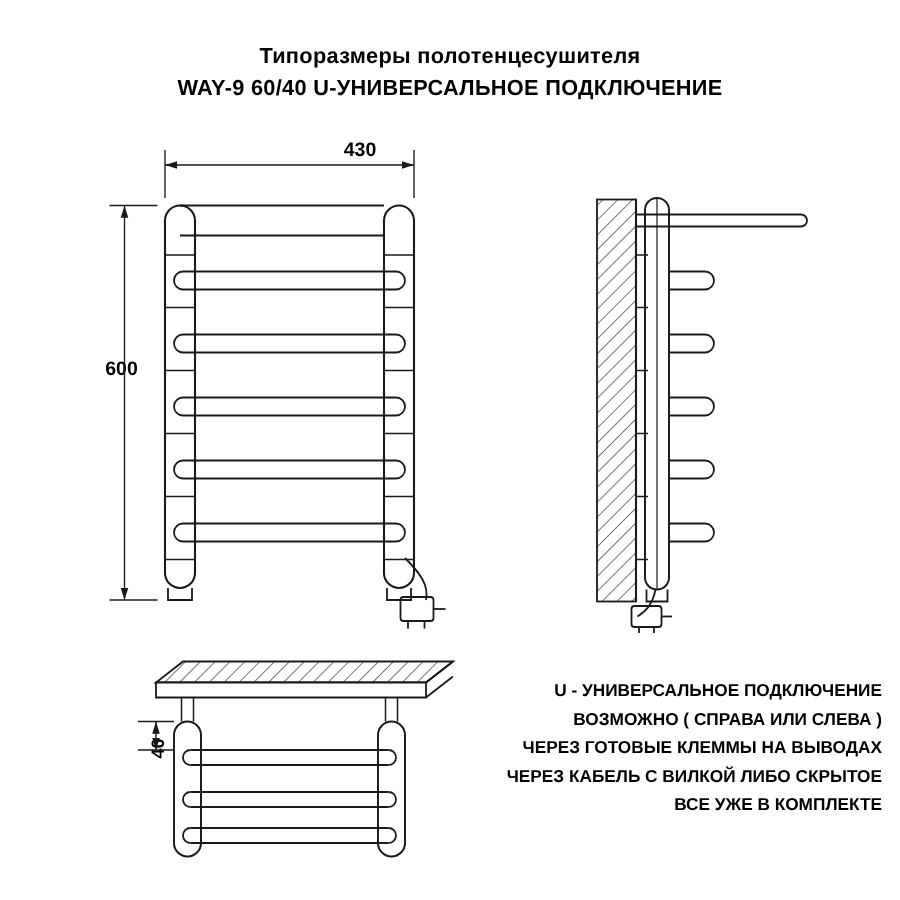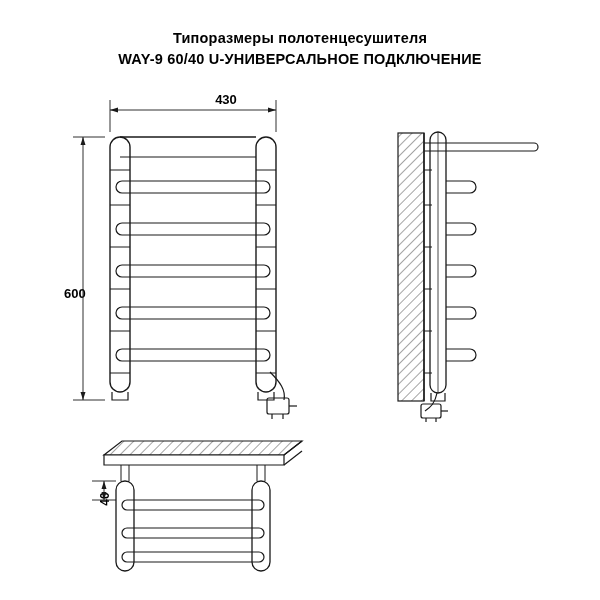--- a/index.html
+++ b/index.html
@@ -53,31 +53,30 @@
     line-height: 19px;
   }
   .notes div { white-space: nowrap; }
 
   .dimlabel {
     position: absolute;
     font-size: 13px;
     font-weight: bold;
   }
   #dim-width-label {
-    left: 166px;
+    left: 180px;
     top: 92px;
     width: 120px;
     text-align: center;
   }
   #dim-height-label {
     left: 64px;
     top: 238px;
     width: 34px;
-    text-align: left;
-    margin-top: 48px;
+    text-align: center;
   }
   #dim-depth-label {
     left: 92px;
     top: 492px;
     width: 26px;
     text-align: center;
     transform: rotate(-90deg);
     transform-origin: 50% 50%;
     font-size: 12px;
   }
@@ -258,14 +257,21 @@
         <g stroke-width="0.9">
           <path d="M116,481 h-24"></path>
           <path d="M116,500 h-24"></path>
           <path d="M104,481 v19" marker-start="url(#arrR)" marker-end="url(#arrL)"></path>
         </g>
       </g>
 
     </g>
   </svg>
 
+  <div class="notes">
+    <div>U - УНИВЕРСАЛЬНОЕ ПОДКЛЮЧЕНИЕ</div>
+    <div>ВОЗМОЖНО ( СПРАВА ИЛИ СЛЕВА )</div>
+    <div>ЧЕРЕЗ ГОТОВЫЕ КЛЕММЫ НА ВЫВОДАХ</div>
+    <div>ЧЕРЕЗ КАБЕЛЬ С ВИЛКОЙ  ЛИБО СКРЫТОЕ</div>
+    <div>ВСЕ УЖЕ В КОМПЛЕКТЕ</div>
+  </div>
 
 </div>
 
 </body></html>

